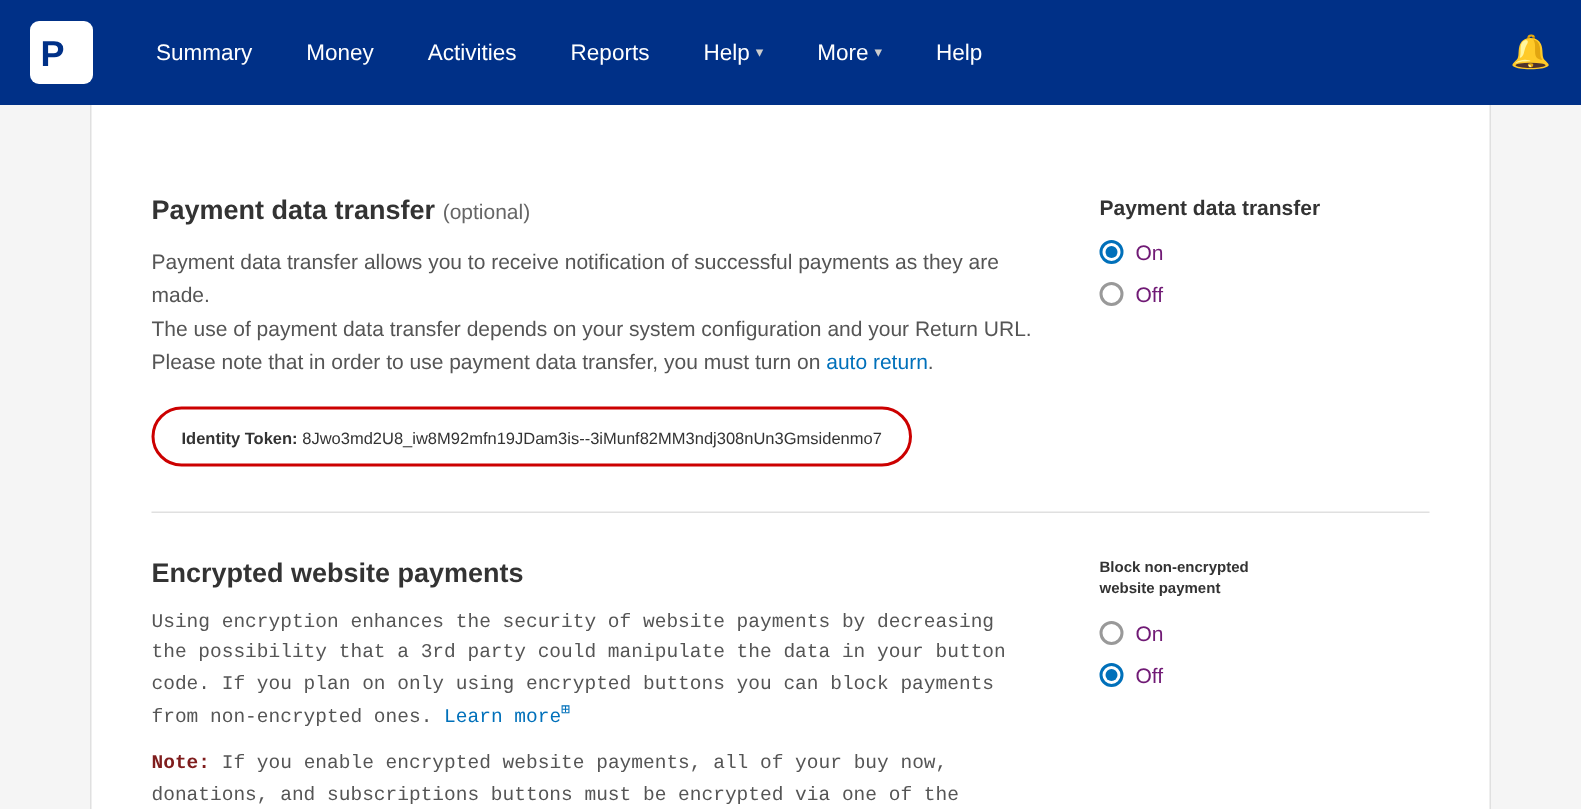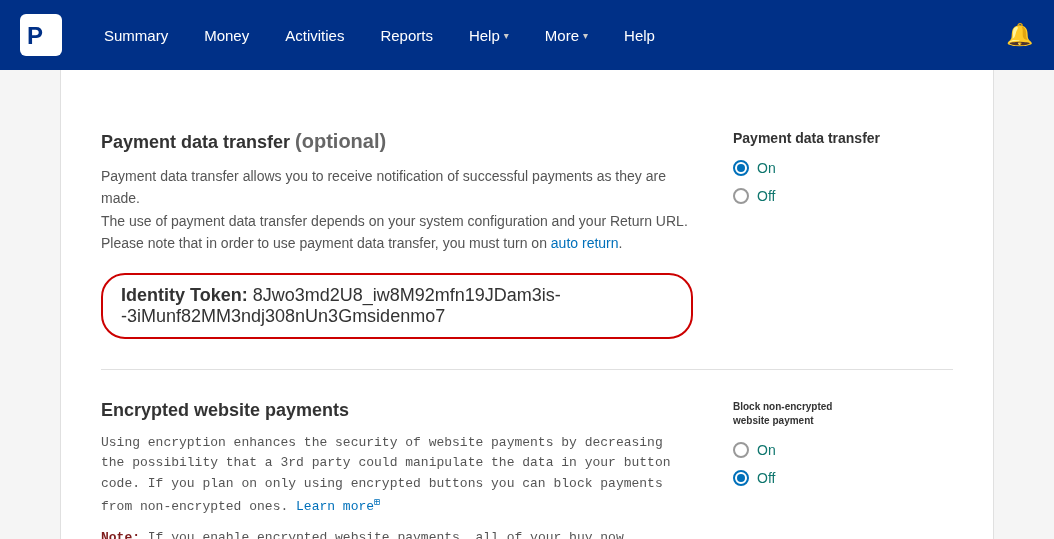--- a/index.html
+++ b/index.html
@@ -85,22 +85,22 @@
       flex-shrink: 0;
     }
 
     .section-title {
       font-size: 18px;
       font-weight: bold;
       color: #333;
       margin-bottom: 12px;
     }
     .section-title .optional {
-      font-size: 20px;
-      font-weight: bold;
+      font-size: 14px;
+      font-weight: normal;
       color: #666;
     }
 
     .section-description {
       font-size: 14px;
       color: #555;
       line-height: 1.6;
       margin-bottom: 14px;
     }
     .section-description a {
@@ -112,42 +112,42 @@
     .identity-token-box {
       border: 2px solid #cc0000;
       border-radius: 24px;
       padding: 10px 18px;
       display: inline-block;
       margin-top: 4px;
       background: #fff;
       position: relative;
     }
     .identity-token-text {
-      font-size: 18px;
+      font-size: 11px;
       color: #333;
       text-align: center;
     }
     .identity-token-text strong {
       font-weight: bold;
     }
 
     
     .radio-group-label {
       font-size: 14px;
       font-weight: bold;
       color: #333;
       margin-bottom: 14px;
     }
     .radio-option {
       display: flex;
       align-items: center;
       gap: 8px;
       margin-bottom: 12px;
       font-size: 14px;
-      color: #0f766e;
+      color: #701a75;
       cursor: pointer;
     }
     .radio-circle {
       width: 16px;
       height: 16px;
       border-radius: 50%;
       border: 2px solid #0070ba;
       display: flex;
       align-items: center;
       justify-content: center;

